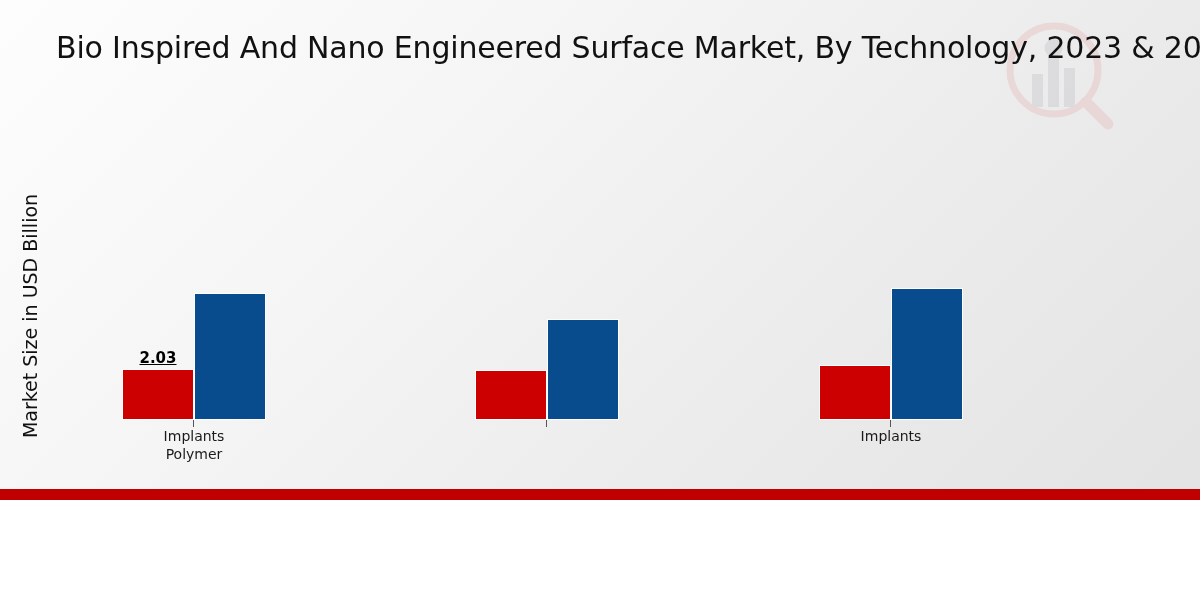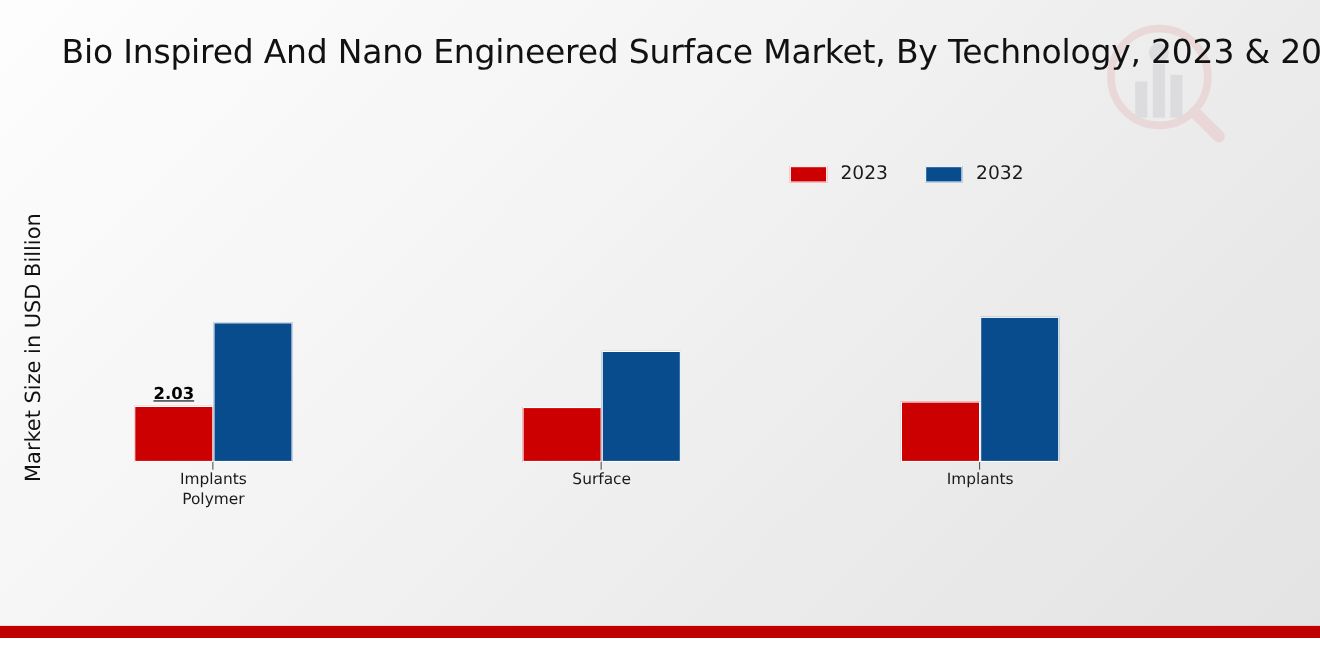--- a/index.html
+++ b/index.html
@@ -9,21 +9,21 @@
   body {
     width: 1200px;
     height: 600px;
     overflow: hidden;
     font-family: "DejaVu Sans", sans-serif;
   }
 
   #chart-root {
     position: relative;
     width: 1200px;
-    height: 580px;
+    height: 500px;
     background: linear-gradient(135deg, #fdfdfd 0%, #f5f5f5 35%, #ececec 65%, #e3e3e3 100%);
     overflow: hidden;
   }
 
   
   #watermark {
     position: absolute;
     left: 1000px;
     top: 18px;
     width: 120px;
@@ -165,30 +165,20 @@
     <circle cx="54" cy="52" r="44" fill="none" stroke="#e8c8c8" stroke-width="7"></circle>
     <line x1="86" y1="84" x2="108" y2="106" stroke="#e8c8c8" stroke-width="11" stroke-linecap="round"></line>
     <rect x="32" y="56" width="11" height="33" fill="#cfcfd4"></rect>
     <rect x="48" y="40" width="11" height="49" fill="#cfcfd4"></rect>
     <rect x="64" y="50" width="11" height="39" fill="#cfcfd4"></rect>
     <circle cx="53.5" cy="30" r="9" fill="#cfcfd4"></circle>
   </svg>
 
   <div id="chart-title">Bio Inspired And Nano Engineered Surface Market, By Technology, 2023 &amp; 20</div>
 
-  <div id="legend">
-    <div class="legend-item">
-      <span class="legend-swatch" style="background:#cc0000"></span>
-      <span class="legend-label">2023</span>
-    </div>
-    <div class="legend-item">
-      <span class="legend-swatch" style="background:#084c8d"></span>
-      <span class="legend-label">2032</span>
-    </div>
-  </div>
 
   <div id="y-axis-title">Market Size in USD Billion</div>
 
   <div id="plot-area">
     <div id="baseline" style="top: 420px;"></div>
 
     <div class="bar-group" style="left: 50px; height: 420px;">
       <div class="bar bar-2023" style="background: rgb(204, 0, 0); width: 70px; height: 49px;"></div>
       <div class="bar bar-2032" style="background: rgb(8, 76, 141); width: 70px; height: 125px;"></div>
       <div class="bar-value" style="bottom: 53px; width: 72px;">2.03</div>
@@ -198,21 +188,20 @@
         <div>Polymer</div>
       </div>
     </div>
 
     <div class="bar-group" style="left: 403px; height: 420px;">
       <div class="bar bar-2023" style="background: rgb(204, 0, 0); width: 70px; height: 48px;"></div>
       <div class="bar bar-2032" style="background: rgb(8, 76, 141); width: 70px; height: 99px;"></div>
       <div class="bar-value" style="bottom: 52px; width: 72px;"></div>
       <div class="tick" style="top: 420px;"></div>
       <div class="cat-label" style="top: 428px;">
-        <div>Surface</div>
       </div>
     </div>
 
     <div class="bar-group" style="left: 747px; height: 420px;">
       <div class="bar bar-2023" style="background: rgb(204, 0, 0); width: 70px; height: 53px;"></div>
       <div class="bar bar-2032" style="background: rgb(8, 76, 141); width: 70px; height: 130px;"></div>
       <div class="bar-value" style="bottom: 57px; width: 72px;"></div>
       <div class="tick" style="top: 420px;"></div>
       <div class="cat-label" style="top: 428px;">
         <div>Implants</div>

